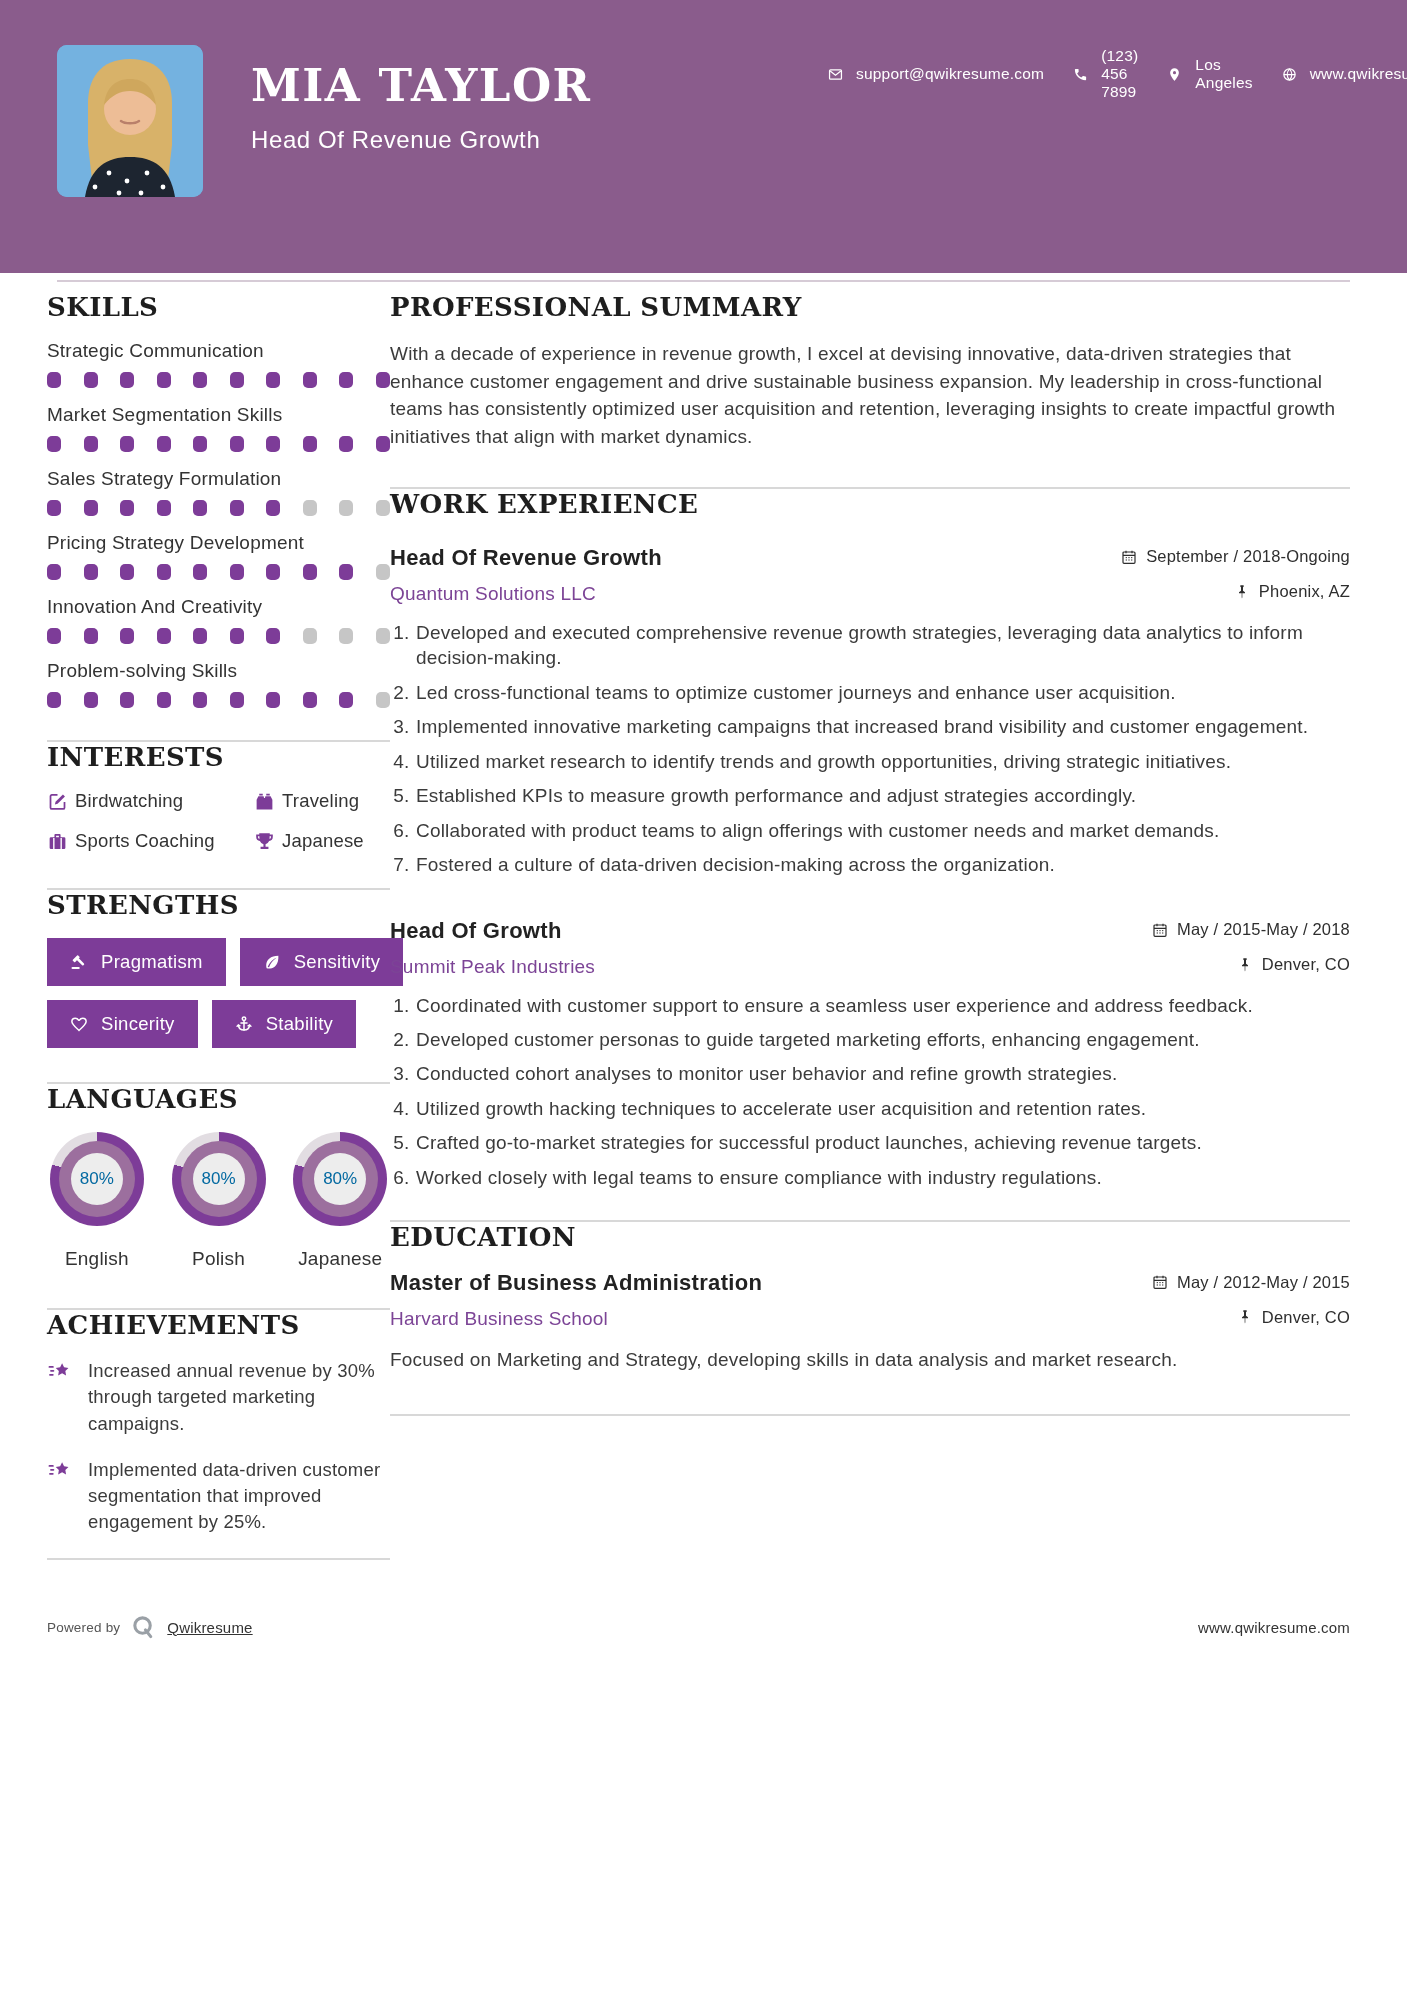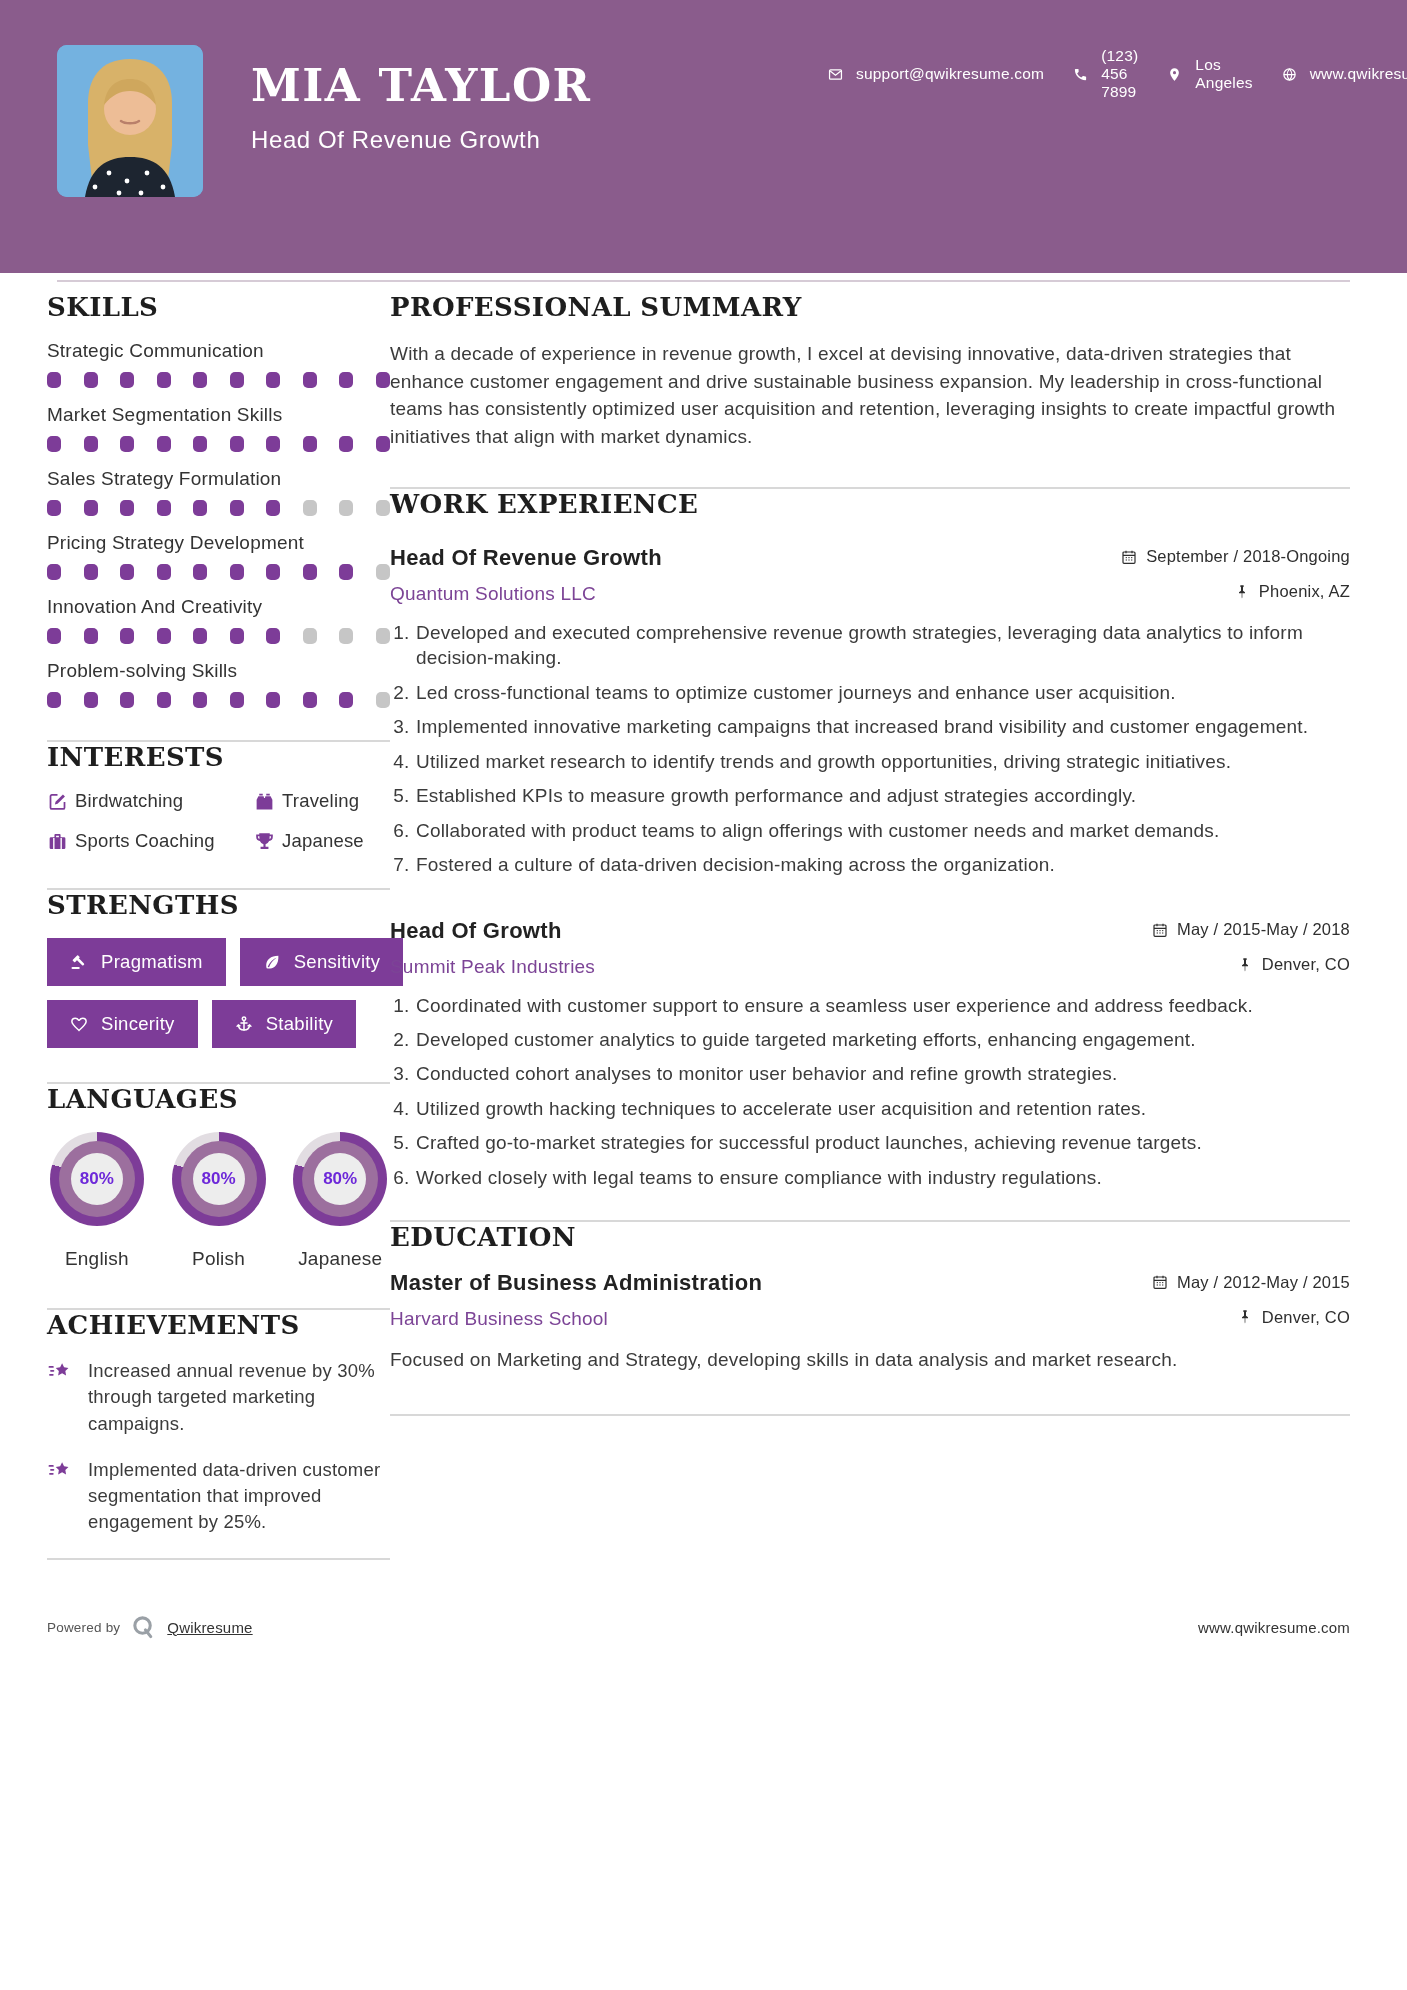--- a/index.html
+++ b/index.html
@@ -41,21 +41,21 @@
   
   .chips{display:flex;flex-wrap:wrap;gap:14px;width:402px}
   .chip{background:var(--accent);color:#fff;padding:13px 23px;display:inline-flex;align-items:center;gap:13px;font-size:18.5px;letter-spacing:.3px}
   .chip .ic{width:18px;height:18px;color:#fff}
   .rule-strengths{margin-top:34px}
   
   .langs{display:flex;gap:22px}
   .lang{width:100px;display:flex;flex-direction:column;align-items:center}
   .donut{width:94px;height:94px;border-radius:50%;position:relative}
   .donut-mid{position:absolute;inset:9px;border-radius:50%;background:var(--donut-mid)}
-  .donut-center{position:absolute;inset:21px;border-radius:50%;background:var(--donut-center-bg);display:flex;align-items:center;justify-content:center;font-size:17px;font-weight:700;color:#6d28d9;letter-spacing:0}
+  .donut-center{position:absolute;inset:21px;border-radius:50%;background:var(--donut-center-bg);display:flex;align-items:center;justify-content:center;font-size:17px;font-weight:400;color:#0369a1;letter-spacing:0}
   .lang-label{margin-top:22px;font-size:19px;color:#333}
   .rule-langs{margin-top:38px}
   
   .ach{display:flex;gap:16px;margin-bottom:20px}
   .ach .ic{width:25px;height:25px;flex:none;color:var(--accent);margin-top:2px}
   .ach-text{font-size:18.5px;line-height:1.42;color:var(--text)}
   .rule-ach{margin-top:22px}
   
   .summary-text{font-size:19px;line-height:1.46;color:var(--text);margin:0}
   .rule-summary{margin-top:36px}
@@ -452,21 +452,21 @@
           <span class="ic">
             <svg viewBox="0 0 24 24">
                 <path fill="currentColor" d="M9.5 2h5v2l-1 1v5l3 2.2V14h-4v6l-.5 1.8L11.5 20v-6h-4v-1.8L10.5 10V5l-1-1z"></path>
               </svg>
           </span>
           <span>Denver, CO</span>
         </div>
       </div>
       <ol class="bullets">
         <li>Coordinated with customer support to ensure a seamless user experience and address feedback.</li>
-        <li>Developed customer analytics to guide targeted marketing efforts, enhancing engagement.</li>
+        <li>Developed customer personas to guide targeted marketing efforts, enhancing engagement.</li>
         <li>Conducted cohort analyses to monitor user behavior and refine growth strategies.</li>
         <li>Utilized growth hacking techniques to accelerate user acquisition and retention rates.</li>
         <li>Crafted go-to-market strategies for successful product launches, achieving revenue targets.</li>
         <li>Worked closely with legal teams to ensure compliance with industry regulations.</li>
       </ol>
     </div>
     <div class="rule rule-work"></div>
 
     <h2 class="sec mt" style="margin-bottom:10px">EDUCATION</h2>
     <div class="job" style="margin-top:18px">

